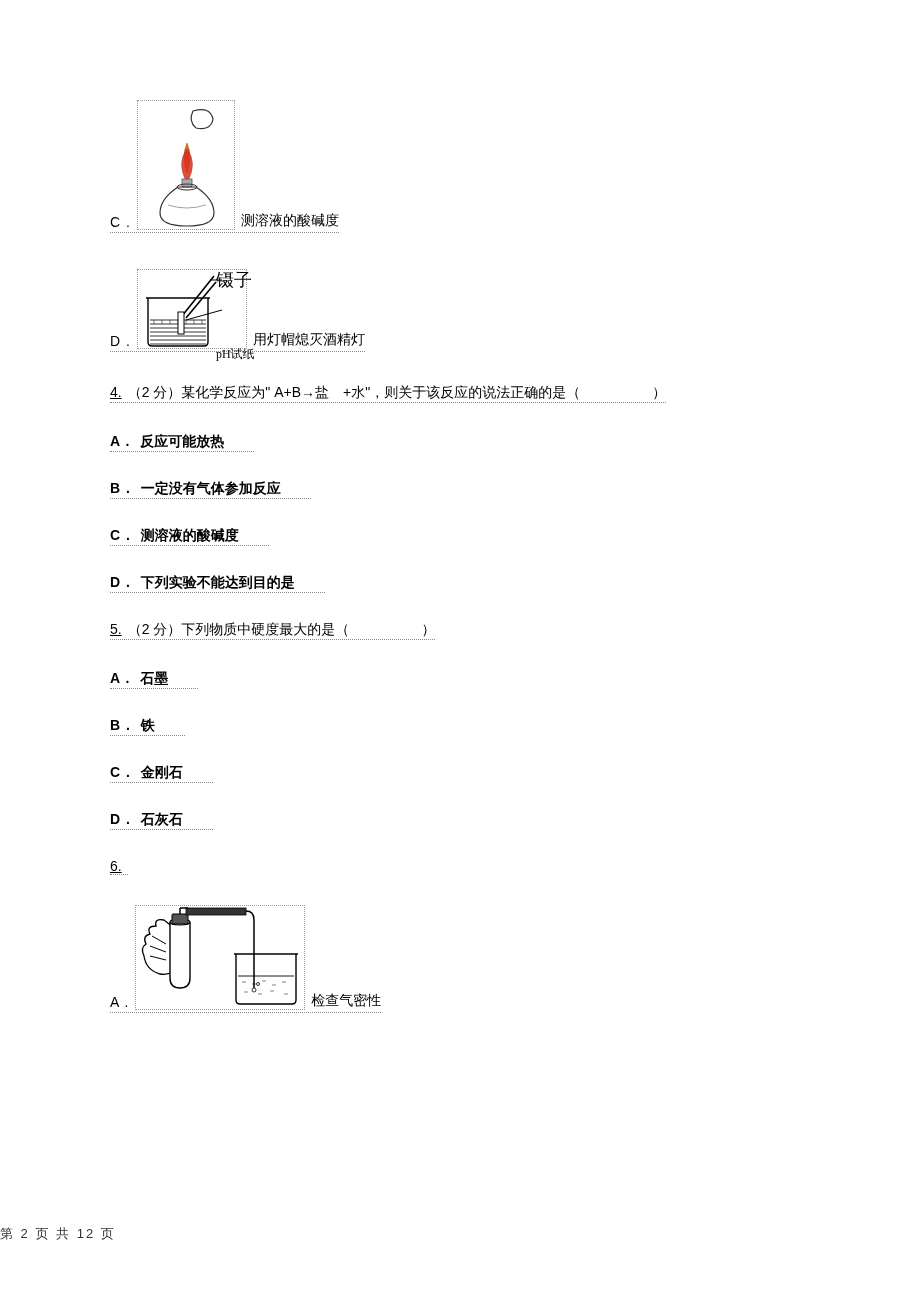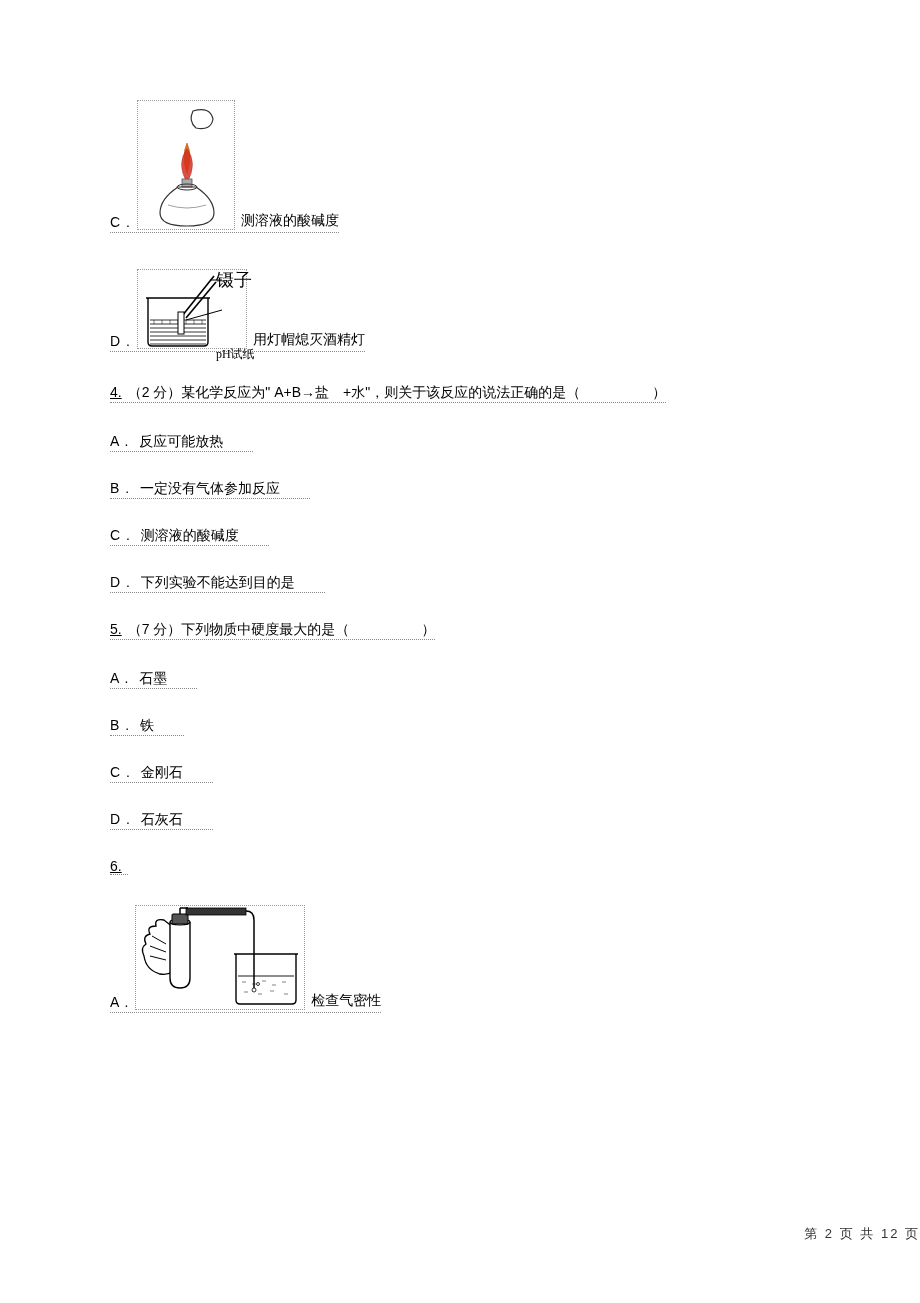--- a/index.html
+++ b/index.html
@@ -49,31 +49,32 @@
       border: 1px dotted #999;
       vertical-align: bottom;
       margin-right: 6px;
       background: #fff;
     }
     .footer {
       position: absolute;
       bottom: 60px;
       left: 0;
       right: 0;
-      text-align: right;
+      text-align: left;
       font-size: 13px;
       color: #333;
       letter-spacing: 2px;
       margin-top: 16px;
     }
     .simple-option {
       margin-bottom: 28px;
       border-bottom: 1px dotted #888;
       width: fit-content;
       padding-right: 30px;
+      font-weight: bold;
     }
   </style>
 </head>
 <body>
 
 <div class="option-row" style="margin-bottom:36px;">
   <span class="option-letter">C .</span>
   <span class="img-box" style="width:98px;height:130px;">
     <svg width="98" height="130" viewBox="0 0 98 130">
 
@@ -152,21 +153,21 @@
   <span>测溶液的酸碱度</span>
 </div>
 <div class="simple-option">
   <span class="option-letter">D .</span>
   <span>下列实验不能达到目的是</span>
 </div>
 
 <div class="question-row">
   <span class="qnum">5.</span>
   <span>
-    <span>（7 分）下列物质中硬度最大的是（</span><span class="blank-paren"></span><span>）</span>
+    <span>（2 分）下列物质中硬度最大的是（</span><span class="blank-paren"></span><span>）</span>
   </span>
 </div>
 <div class="simple-option">
   <span class="option-letter">A .</span>
   <span>石墨</span>
 </div>
 <div class="simple-option">
   <span class="option-letter">B .</span>
   <span>铁</span>
 </div>

